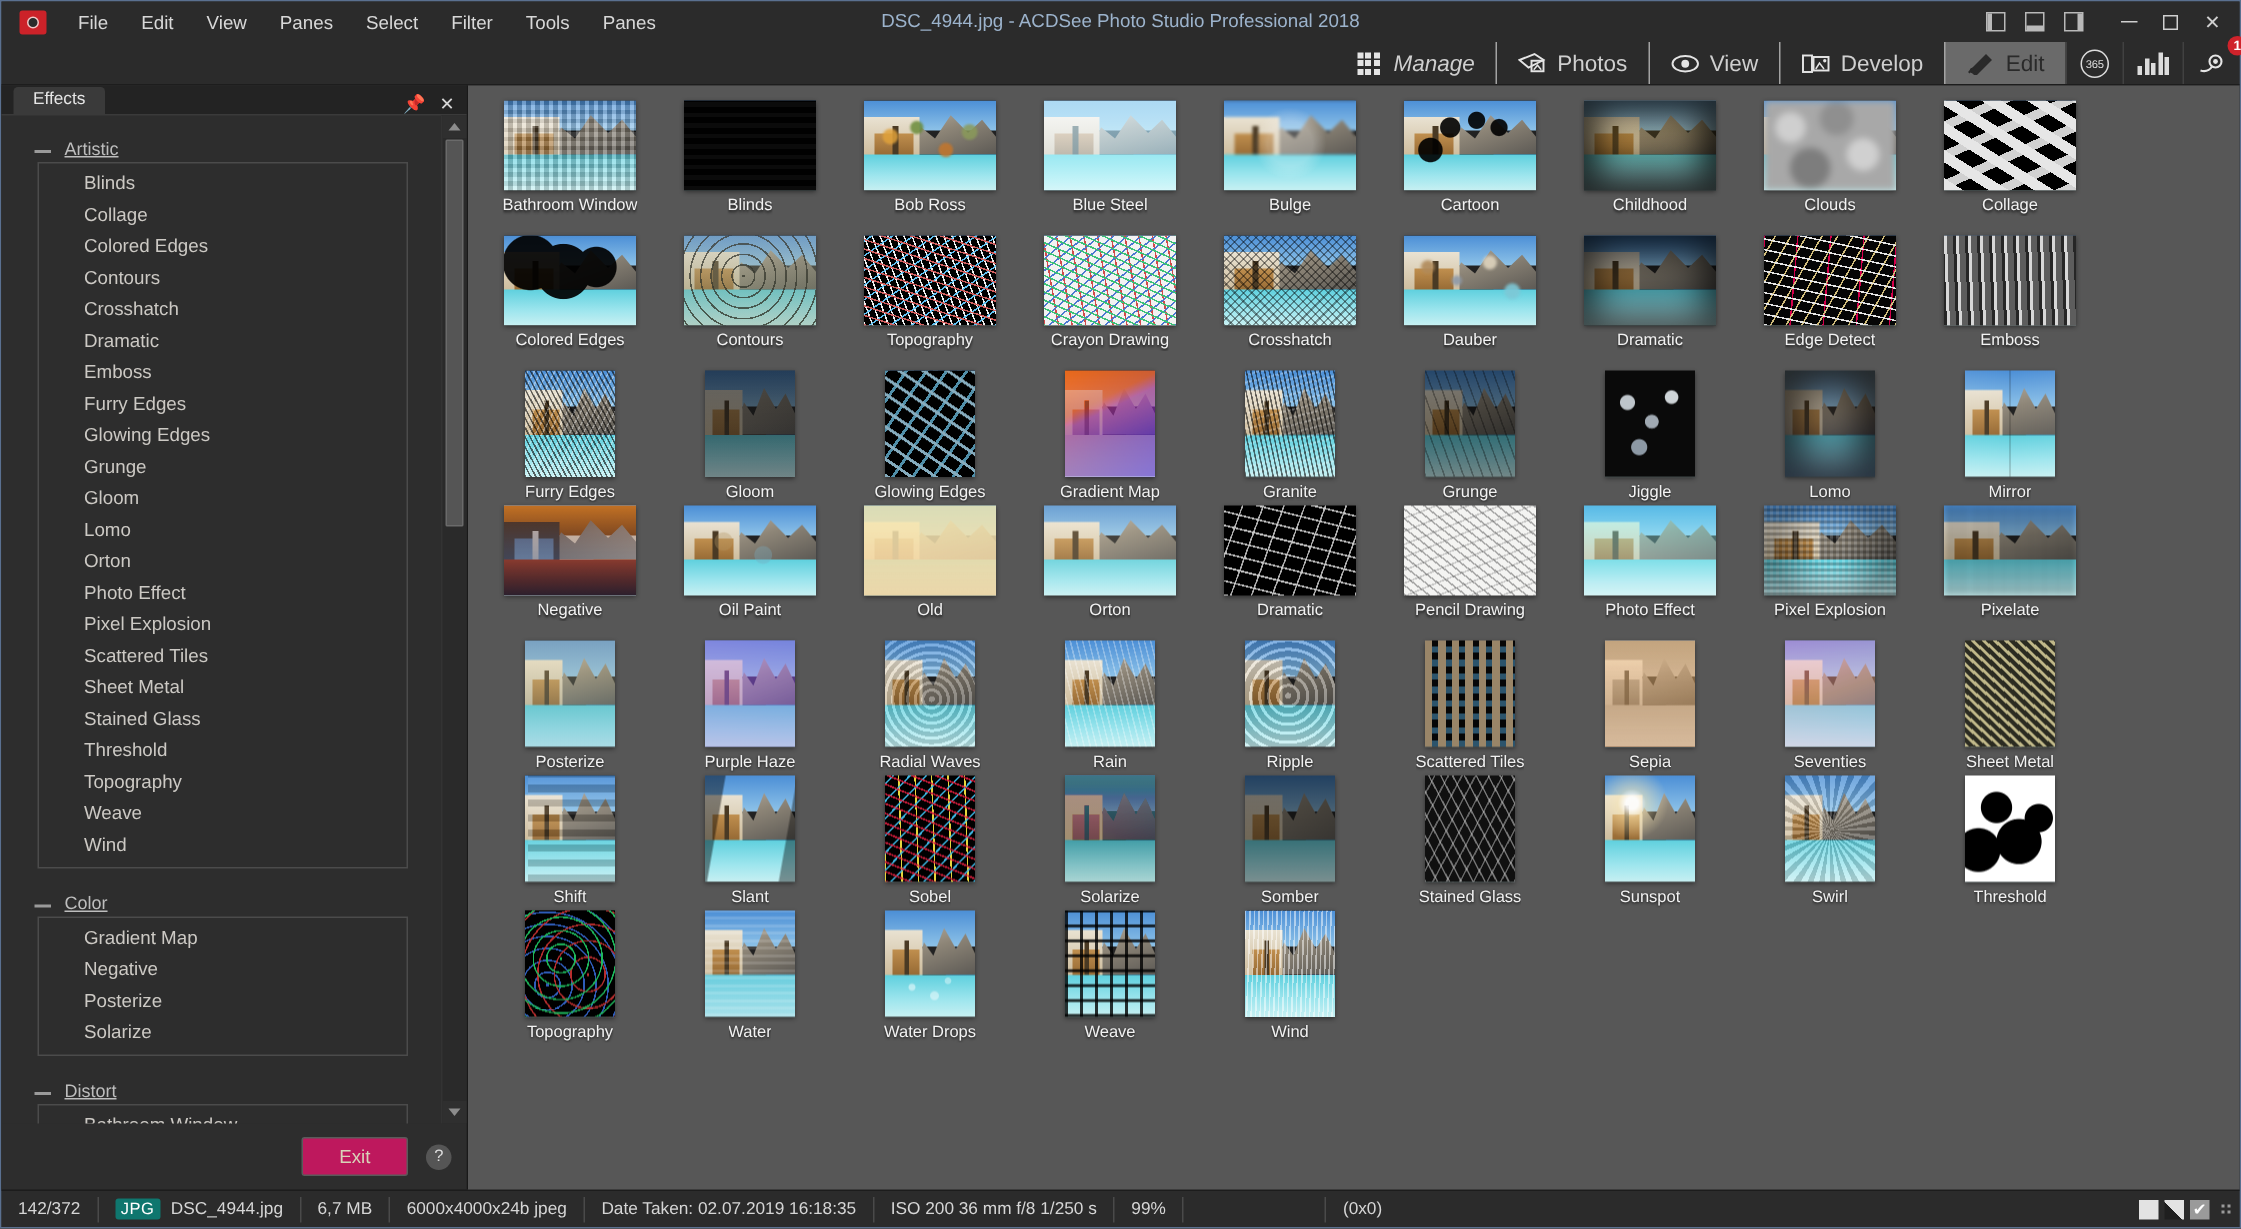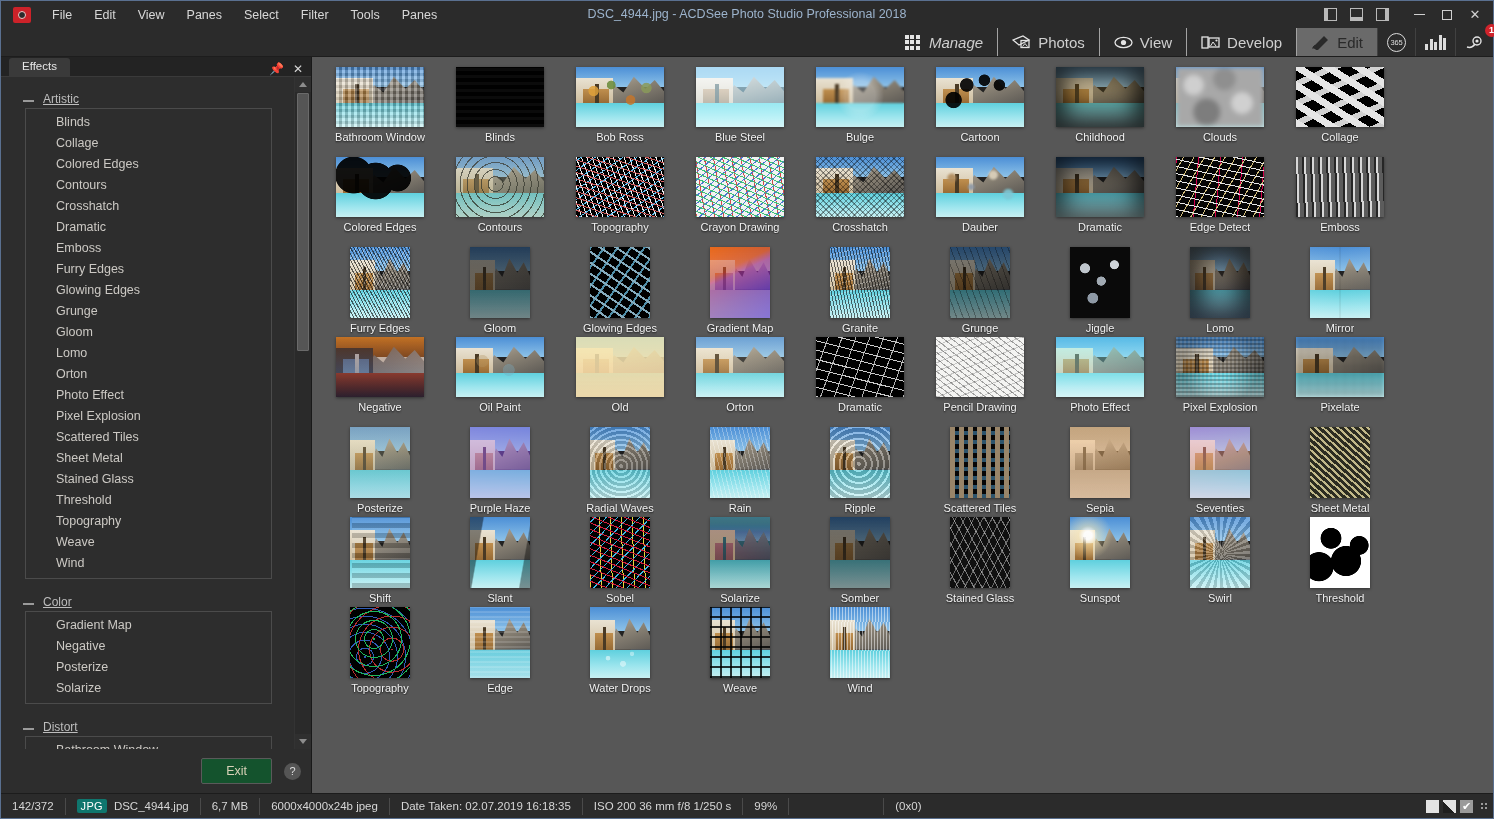--- a/index.html
+++ b/index.html
@@ -164,21 +164,21 @@
     position:absolute; left:2px; right:2px; top:16px; height:258px;
     background:#555555; border:1px solid #6a6a6a; border-radius:1px;
   }
 
   .panel-footer{
     height:44px; flex:0 0 44px; background:#2d2d2d;
     display:flex; align-items:center; justify-content:flex-end;
     padding-right:10px; gap:12px;
   }
   .exit-btn{
-    background:#14532d; color:#d9d2b8; font-size:12.5px;
+    background:#be185d; color:#d9d2b8; font-size:12.5px;
     border:1px solid #5a5a5a; border-radius:2px;
     padding:5px 24px; cursor:default;
   }
   .help-btn{
     width:17px;height:17px;border-radius:50%;background:#555;
     color:#ddd;font-size:11px;display:flex;align-items:center;justify-content:center;
   }
 
   
   .content{
@@ -1326,21 +1326,21 @@
                 <span class="mtn2"></span>
                 <span class="mtn"></span>
     <span class="bld"></span>
                 <span class="bld2"></span>
                 <span class="pal"></span>
                 <span class="pool"></span>
   </span>
               <span class="fx" style="background:linear-gradient(0deg,rgba(120,200,220,.4) 0 40%,transparent 41%)"></span>
               <span class="fx" style="background:repeating-linear-gradient(0deg,rgba(255,255,255,.14) 0 2px,transparent 2px 5px)"></span>
             </div>
-            <div class="cap">Edge</div>
+            <div class="cap">Water</div>
           </div>
           <div class="cell">
             <div class="thumb portrait">
   <span class="ph">
     <span class="sky"></span>
                 <span class="mtn2"></span>
                 <span class="mtn"></span>
     <span class="bld"></span>
                 <span class="bld2"></span>
                 <span class="pal"></span>

